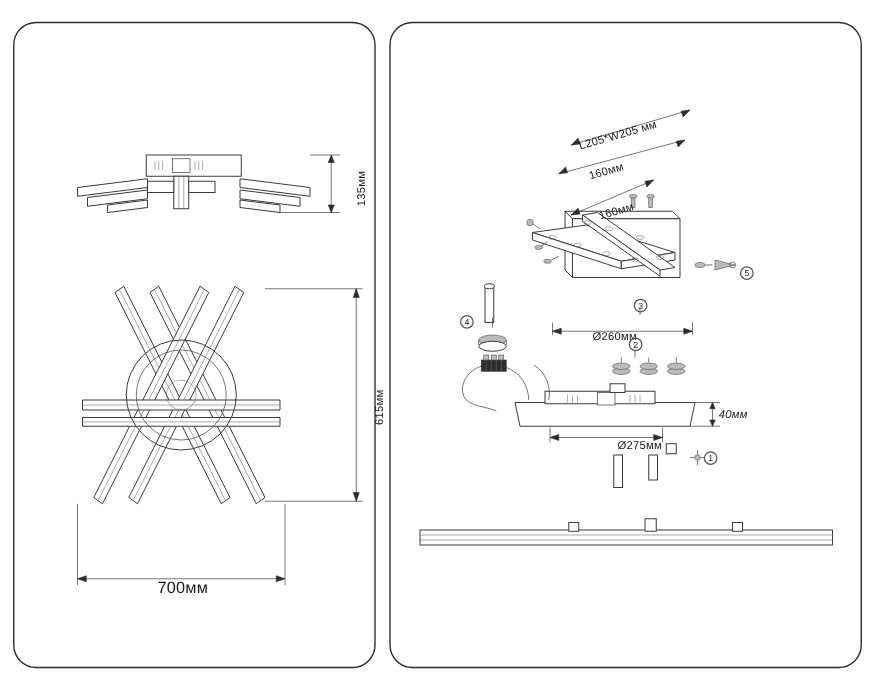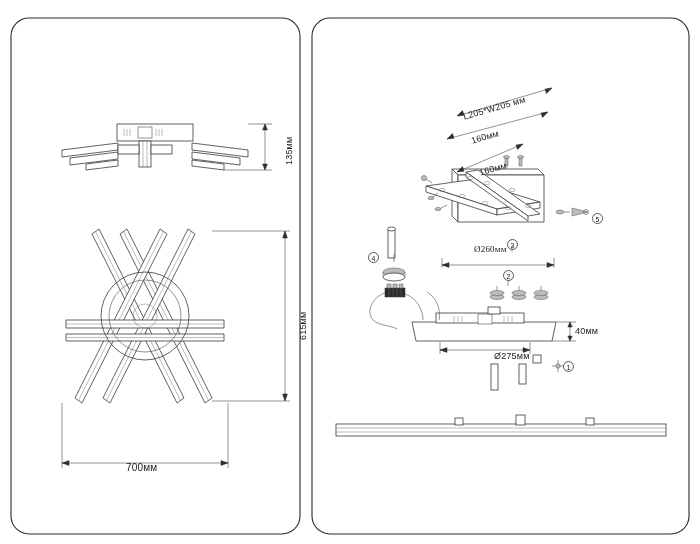--- a/index.html
+++ b/index.html
@@ -34,21 +34,21 @@
   }
   .dim-label.vertical {
     transform: rotate(-90deg);
     transform-origin: 0 0;
   }
   .dim-label.rot-neg20 {
     transform: rotate(-16deg);
     transform-origin: 0 0;
   }
   .dim-label.big {
-    font-size: 10px;
+    font-size: 13px;
   }
   .callout-num {
     position: absolute;
     font-family: "Liberation Sans", sans-serif;
     font-size: 7px;
     color: #1a1a1a;
     width: 11px;
     height: 11px;
     line-height: 11px;
     text-align: center;
@@ -328,23 +328,23 @@
 <div class="dim-label vertical" style="left:298px; top:340px;">615мм</div>
 
 <div class="dim-label big" style="left:126px; top:462px;">700мм</div>
 
 <div class="dim-label rot-neg20" style="left:462px; top:112px;">L205*W205 мм</div>
 
 <div class="dim-label rot-neg20" style="left:470px; top:136px;">160мм</div>
 
 <div class="dim-label rot-neg20" style="left:478px; top:168px;">160мм</div>
 
-<div class="dim-label" style="left:474px; top:244px;font-family:Liberation Serif, serif;">Ø260мм</div>
+<div class="dim-label" style="left:474px; top:264px;">Ø260мм</div>
 
 <div class="dim-label" style="left:462px; top:351px;margin-left:32px;">Ø275мм</div>
 
-<div class="dim-label" style="left:575px; top:326px;">40мм</div>
+<div class="dim-label" style="left:575px; top:326px;font-style:italic;">40мм</div>
 
 <div class="callout-num" style="left:563px; top:361px;">1</div>
 <div class="callout-num" style="left:503px; top:270px;">2</div>
 <div class="callout-num" style="left:507px; top:239px;">3</div>
 <div class="callout-num" style="left:368px; top:252px;">4</div>
 <div class="callout-num" style="left:592px; top:213px;">5</div>
 
 </body></html>

